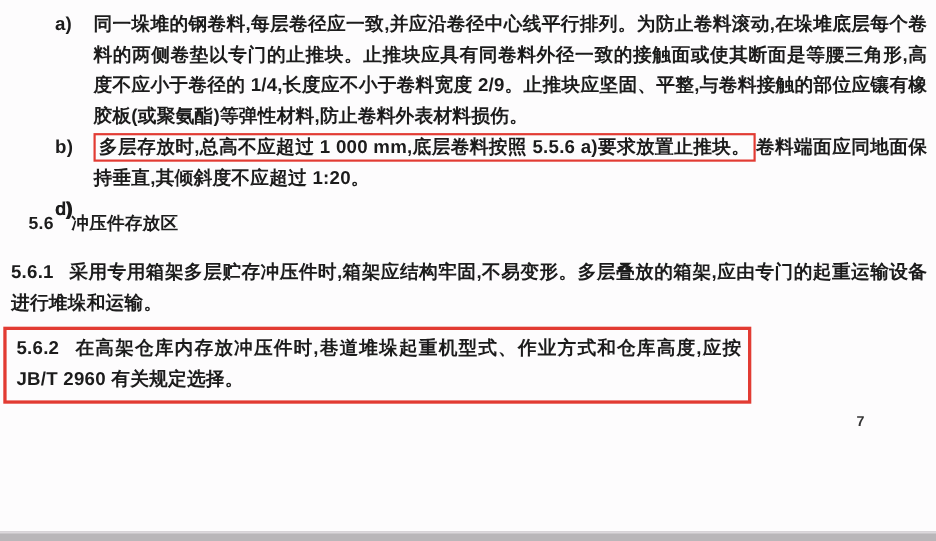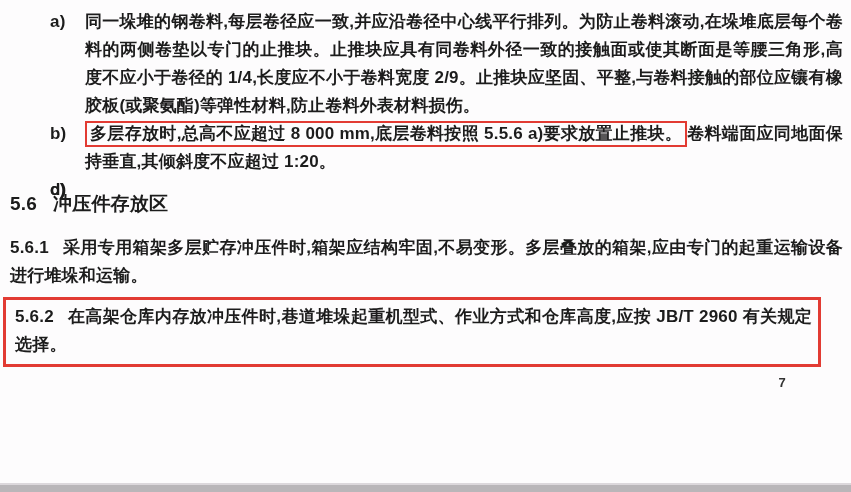--- a/index.html
+++ b/index.html
@@ -21,29 +21,29 @@
   .items{margin-top:0;}
   .li{position:relative;padding-left:75px;text-align:justify;}
   .li .label{position:absolute;left:40px;top:0;font-weight:600;}
   .hl-inline{
     display:inline;
     border:2px solid #e23b33;
     padding:1px 3px 2px 3px;
     box-decoration-break:slice;
   }
   .h2{
-    margin:14px 0 12px 0;
-    font-size:19px;font-weight:700;
+    margin:14px 0 12px 16px;
+    font-size:16px;font-weight:700;
   }
   .h2 .num{margin-right:16px;}
   .c561{margin-top:16px;}
   .hl-block{
     border:3px solid #e23b33;
     margin:7px 0 0 -7px;
-    width:818px;
+    width:680px;
     box-sizing:border-box;
     padding:3px 6px 5px 9px;
     text-align:justify;
   }
   .hl-block .num{font-weight:700;margin-right:14px;}
   .page-num{
     margin-top:2px;
     text-align:right;
     padding-right:57px;
     font-size:13px;font-weight:600;color:#333;
@@ -62,21 +62,21 @@
 
   <div class="items">
 
     <div class="li">
       <span class="label">a)</span>
       <span>同一垛堆的钢卷料,每层卷径应一致,并应沿卷径中心线平行排列。为防止卷料滚动,在垛堆底层每个卷料的两侧卷垫以专门的止推块。止推块应具有同卷料外径一致的接触面或使其断面是等腰三角形,高度不应小于卷径的 1/4,长度应不小于卷料宽度 2/9。止推块应坚固、平整,与卷料接触的部位应镶有橡胶板(或聚氨酯)等弹性材料,防止卷料外表材料损伤。</span>
     </div>
 
     <div class="li">
       <span class="label">b)</span>
-      <span class="hl-inline">多层存放时,总高不应超过 8 000 mm,底层卷料按照 5.5.6 a)要求放置止推块。</span><span>卷料端面应同地面保持垂直,其倾斜度不应超过 1:20。</span>
+      <span class="hl-inline">多层存放时,总高不应超过 1 000 mm,底层卷料按照 5.5.6 a)要求放置止推块。</span><span>卷料端面应同地面保持垂直,其倾斜度不应超过 1:20。</span>
     </div>
 
     <div class="li">
       <span class="label">c)</span>
     </div>
 
     <div class="li">
       <span class="label">d)</span>
     </div>
 

